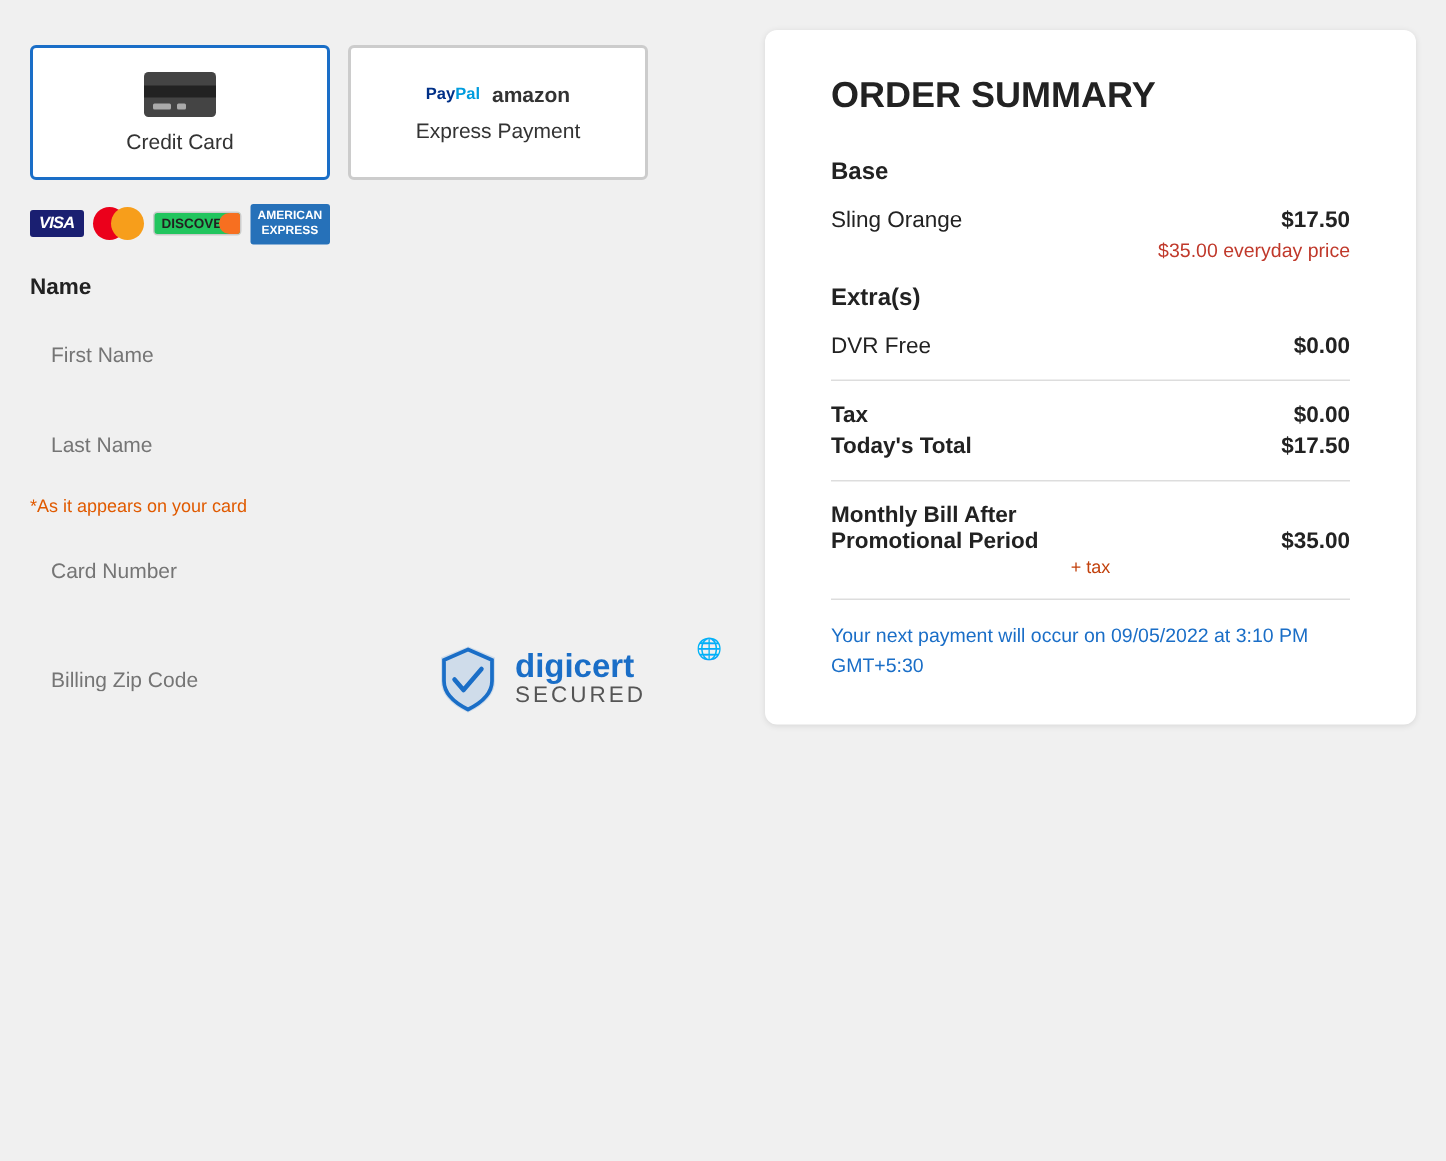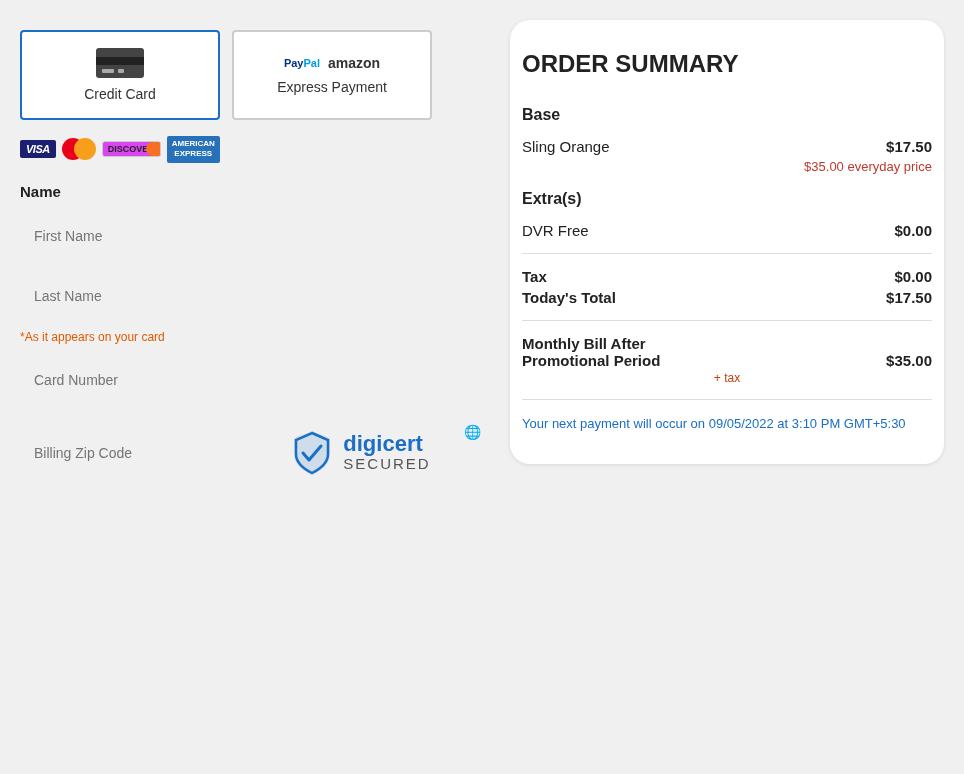--- a/index.html
+++ b/index.html
@@ -79,21 +79,21 @@
 
     .mc-circle-right {
       width: 22px;
       height: 22px;
       background: #f79e1b;
       border-radius: 50%;
       margin-left: -10px;
     }
 
     .discover-logo {
-      background: #d946ef;
+      background: #22c55e;
       border: 1px solid #ccc;
       border-radius: 3px;
       font-size: 9px;
       font-weight: bold;
       padding: 2px 5px;
       color: #231f20;
       position: relative;
       overflow: hidden;
     }
 
@@ -209,22 +209,22 @@
       top: 6px;
       right: 8px;
       font-size: 14px;
       color: #888;
     }
 
     
     .right-panel {
       flex: 1;
       background: #fff;
-      border-radius: 20px;
-      padding: 30px 12px;
+      border-radius: 8px;
+      padding: 30px 44px;
       box-shadow: 0 1px 4px rgba(0,0,0,0.1);
       height: fit-content;
     }
 
     .order-title {
       font-size: 24px;
       font-weight: bold;
       color: #222;
       margin-bottom: 28px;
     }

